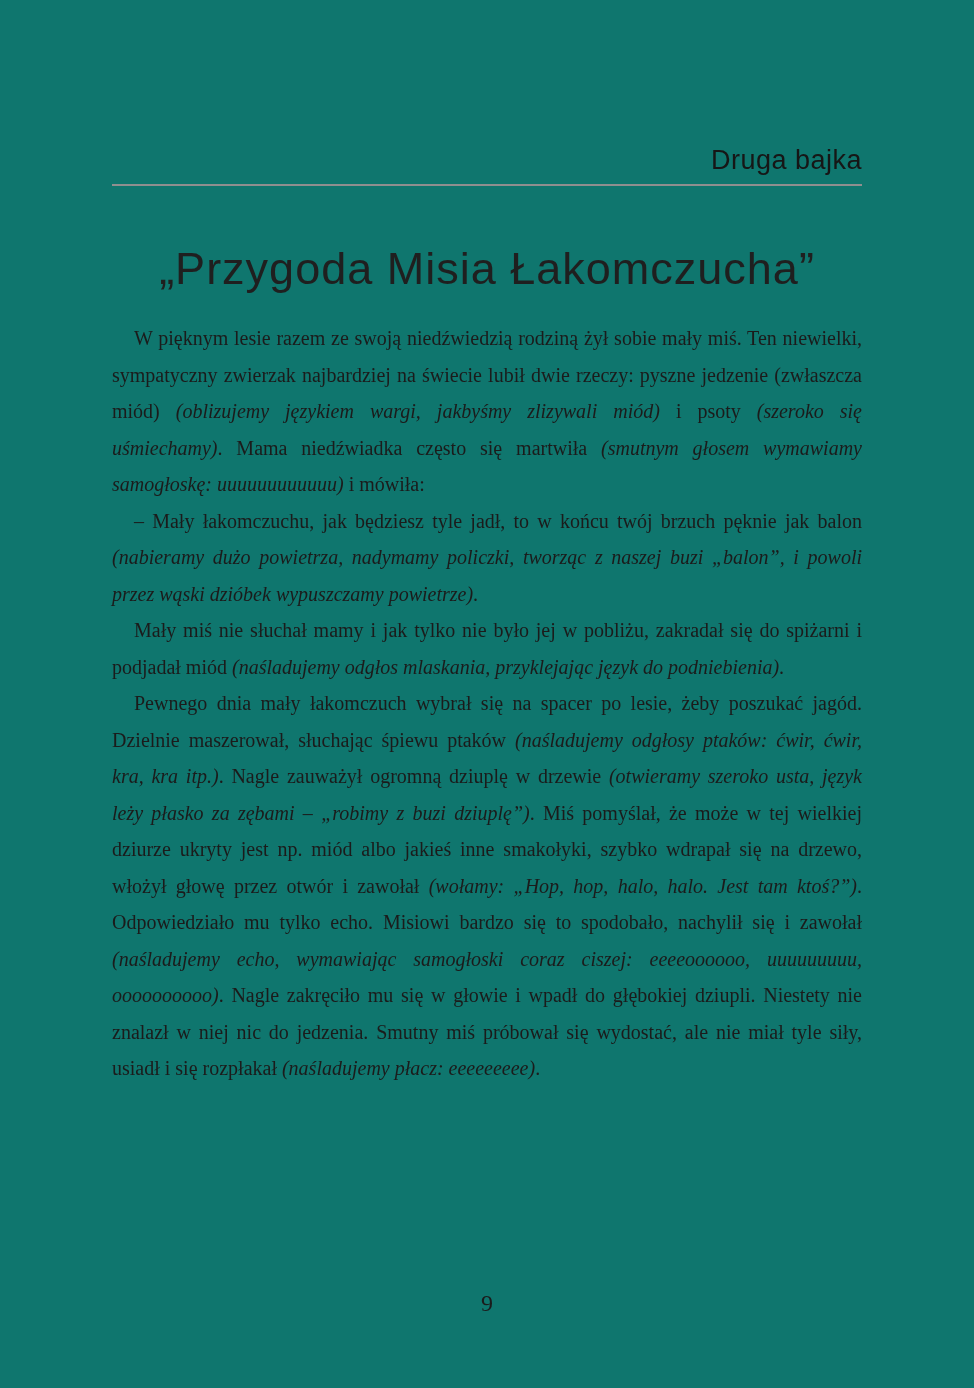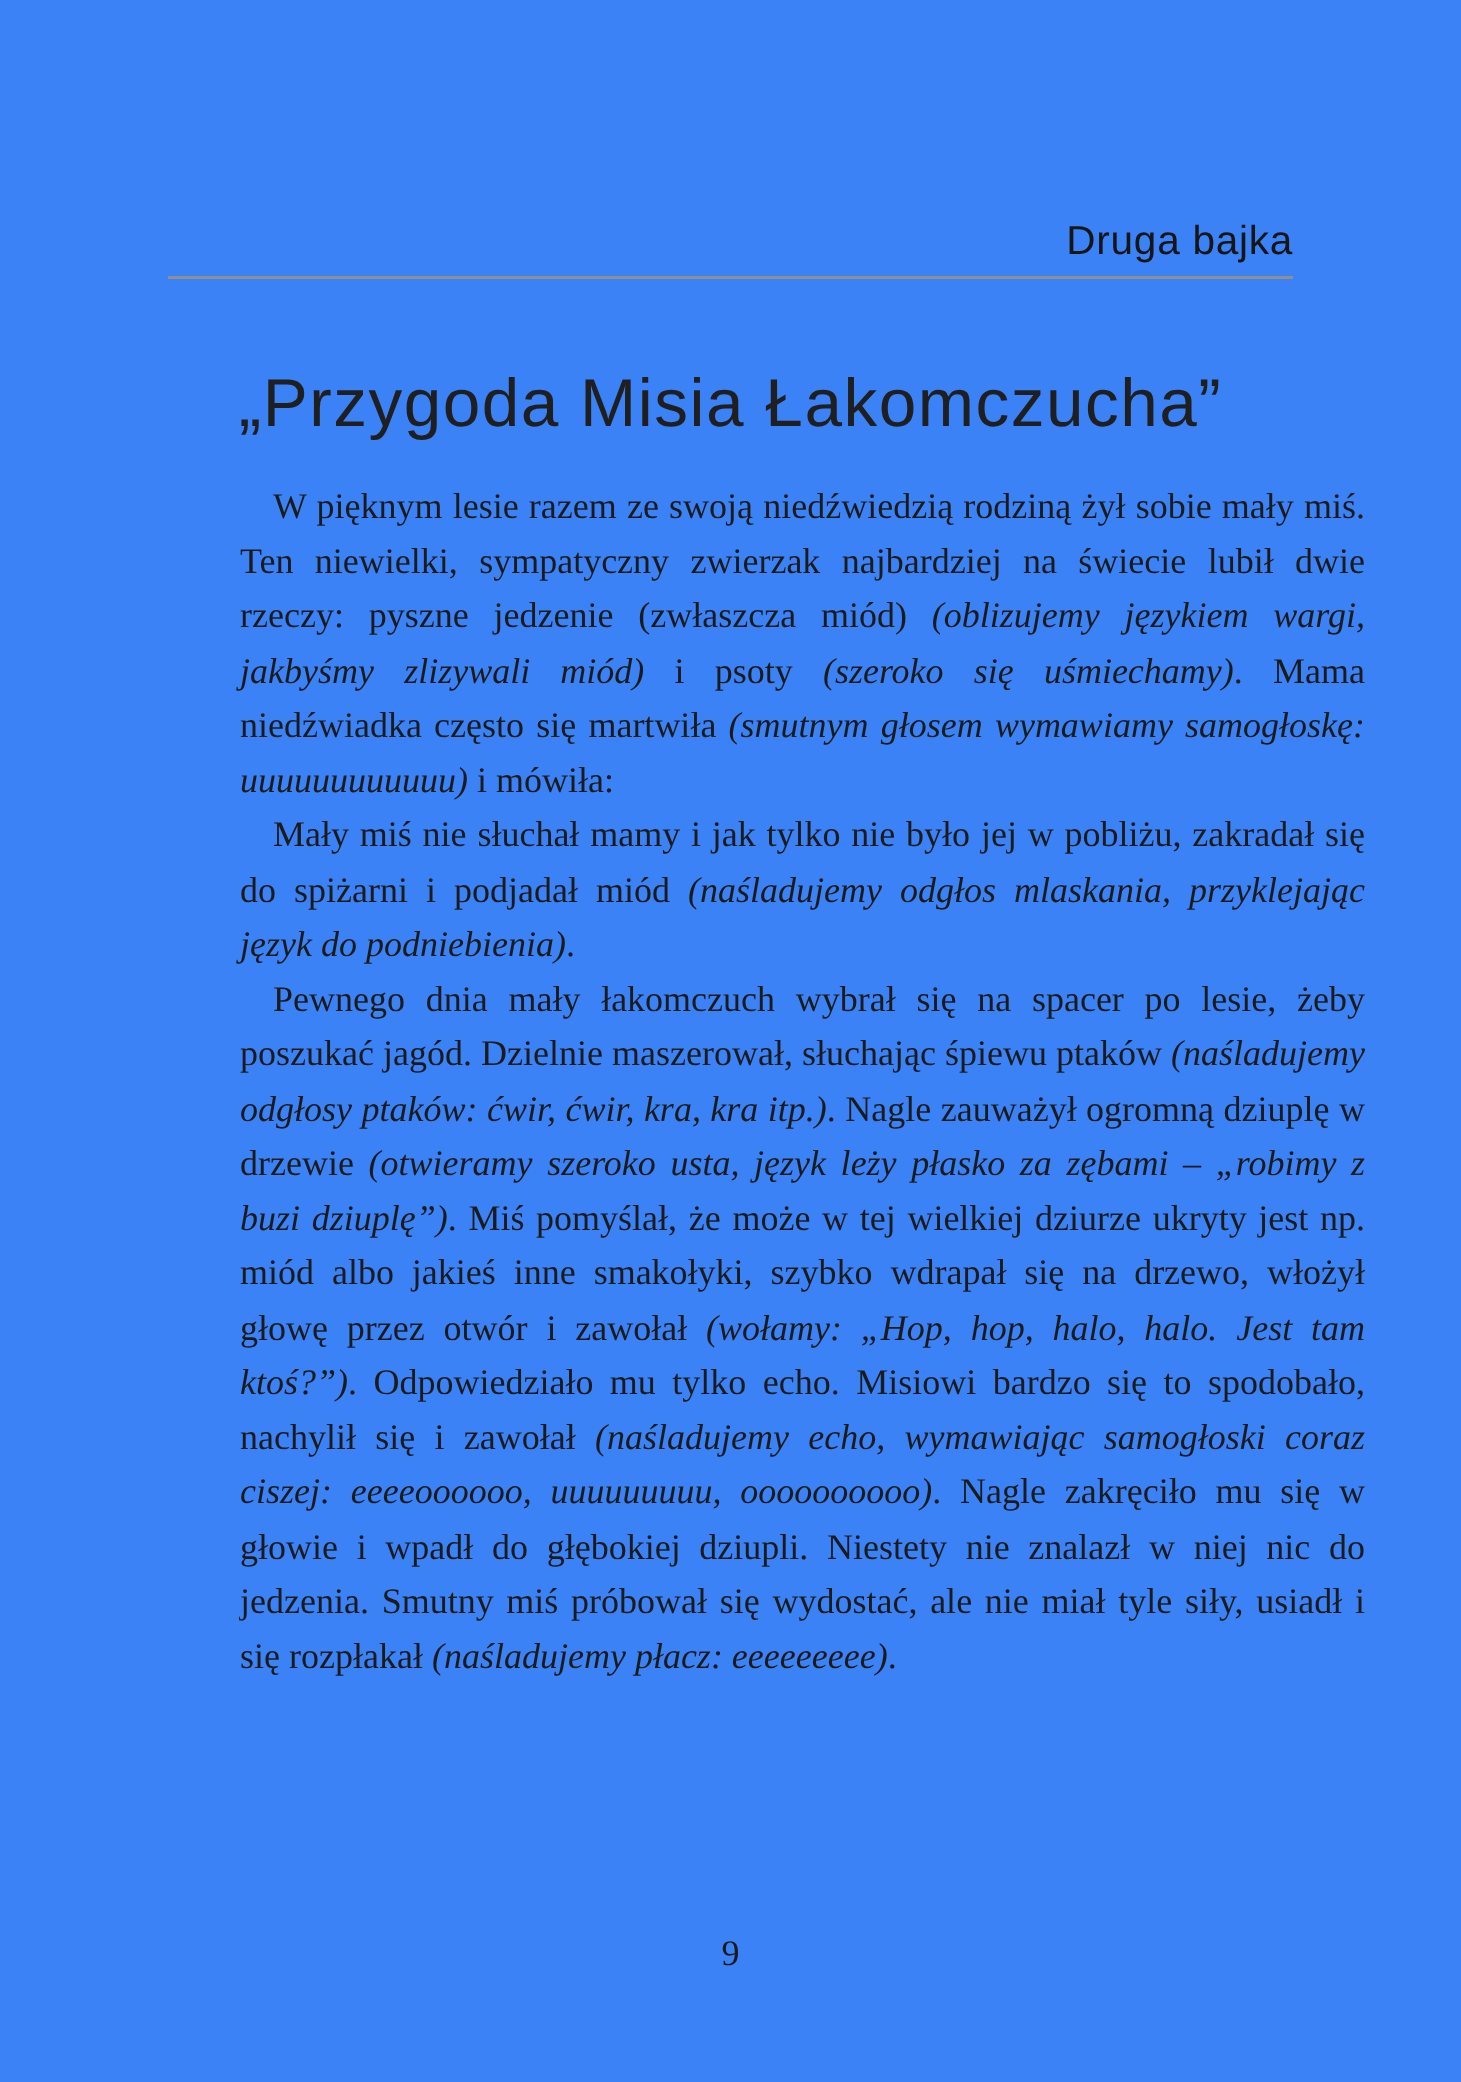--- a/index.html
+++ b/index.html
@@ -5,21 +5,21 @@
   html, body {
     margin: 0;
     padding: 0;
     background: #e8e8e8;
   }
   .page {
     position: relative;
     width: 974px;
     height: 1388px;
     margin: 0 auto;
-    background: #3b82f6;
+    background: #0f766e;
     overflow: hidden;
     color: #1b1b1b;
     font-family: "Liberation Serif", serif;
   }
   .running-head {
     position: absolute;
     top: 143px;
     left: 112px;
     right: 112px;
     text-align: right;
@@ -49,25 +49,24 @@
     font-size: 45px;
     line-height: 42px;
     letter-spacing: 1px;
     color: #1f1f1f;
   }
   .body-text {
     position: absolute;
     top: 320px;
     left: 112px;
     width: 750px;
-    font-size: 24px;
+    font-size: 20px;
     line-height: 36.5px;
     text-align: justify;
     color: #1b1b1b;
-    margin-left: 48px;
   }
   .body-text p {
     margin: 0;
     padding: 0;
     text-indent: 22px;
   }
   .body-text .it {
     font-style: italic;
   }
   .page-number {
@@ -87,19 +86,20 @@
 <div class="page">
 
   <div class="running-head">Druga bajka</div>
 
   <div class="head-rule"></div>
 
   <div class="story-title">„Przygoda Misia Łakomczucha”</div>
 
   <div class="body-text">
       <p><span>W pięknym lesie razem ze swoją niedźwiedzią rodziną żył sobie mały miś. Ten niewielki, sympatyczny zwierzak najbardziej na świecie lubił dwie rzeczy: pyszne jedzenie (zwłaszcza miód) </span><span class="it">(oblizujemy językiem wargi, jakbyśmy zlizywali miód)</span><span> i psoty </span><span class="it">(szeroko się uśmiechamy)</span><span>. Mama niedźwiadka często się martwiła </span><span class="it">(smutnym głosem wymawiamy samogłoskę: uuuuuuuuuuuu)</span><span> i mówiła:</span></p>
+      <p><span>– Mały łakomczuchu, jak będziesz tyle jadł, to w końcu twój brzuch pęknie jak balon </span><span class="it">(nabieramy dużo powietrza, nadymamy policzki, tworząc z naszej buzi „balon”, i powoli przez wąski dzióbek wypuszczamy powietrze)</span><span>.</span></p>
       <p><span>Mały miś nie słuchał mamy i jak tylko nie było jej w pobliżu, zakradał się do spiżarni i podjadał miód </span><span class="it">(naśladujemy odgłos mlaskania, przyklejając język do podniebienia)</span><span>.</span></p>
       <p><span>Pewnego dnia mały łakomczuch wybrał się na spacer po lesie, żeby poszukać jagód. Dzielnie maszerował, słuchając śpiewu ptaków </span><span class="it">(naśladujemy odgłosy ptaków: ćwir, ćwir, kra, kra itp.)</span><span>. Nagle zauważył ogromną dziuplę w drzewie </span><span class="it">(otwieramy szeroko usta, język leży płasko za zębami – „robimy z buzi dziuplę”)</span><span>. Miś pomyślał, że może w tej wielkiej dziurze ukryty jest np. miód albo jakieś inne smakołyki, szybko wdrapał się na drzewo, włożył głowę przez otwór i zawołał </span><span class="it">(wołamy: „Hop, hop, halo, halo. Jest tam ktoś?”)</span><span>. Odpowiedziało mu tylko echo. Misiowi bardzo się to spodobało, nachylił się i zawołał </span><span class="it">(naśladujemy echo, wymawiając samogłoski coraz ciszej: eeeeoooooo, uuuuuuuuu, oooooooooo)</span><span>. Nagle zakręciło mu się w głowie i wpadł do głębokiej dziupli. Niestety nie znalazł w niej nic do jedzenia. Smutny miś próbował się wydostać, ale nie miał tyle siły, usiadł i się rozpłakał </span><span class="it">(naśladujemy płacz: eeeeeeeee)</span><span>.</span></p>
     </div>
 
   <div class="page-number">9</div>
 
 </div>
 
 </body></html>

